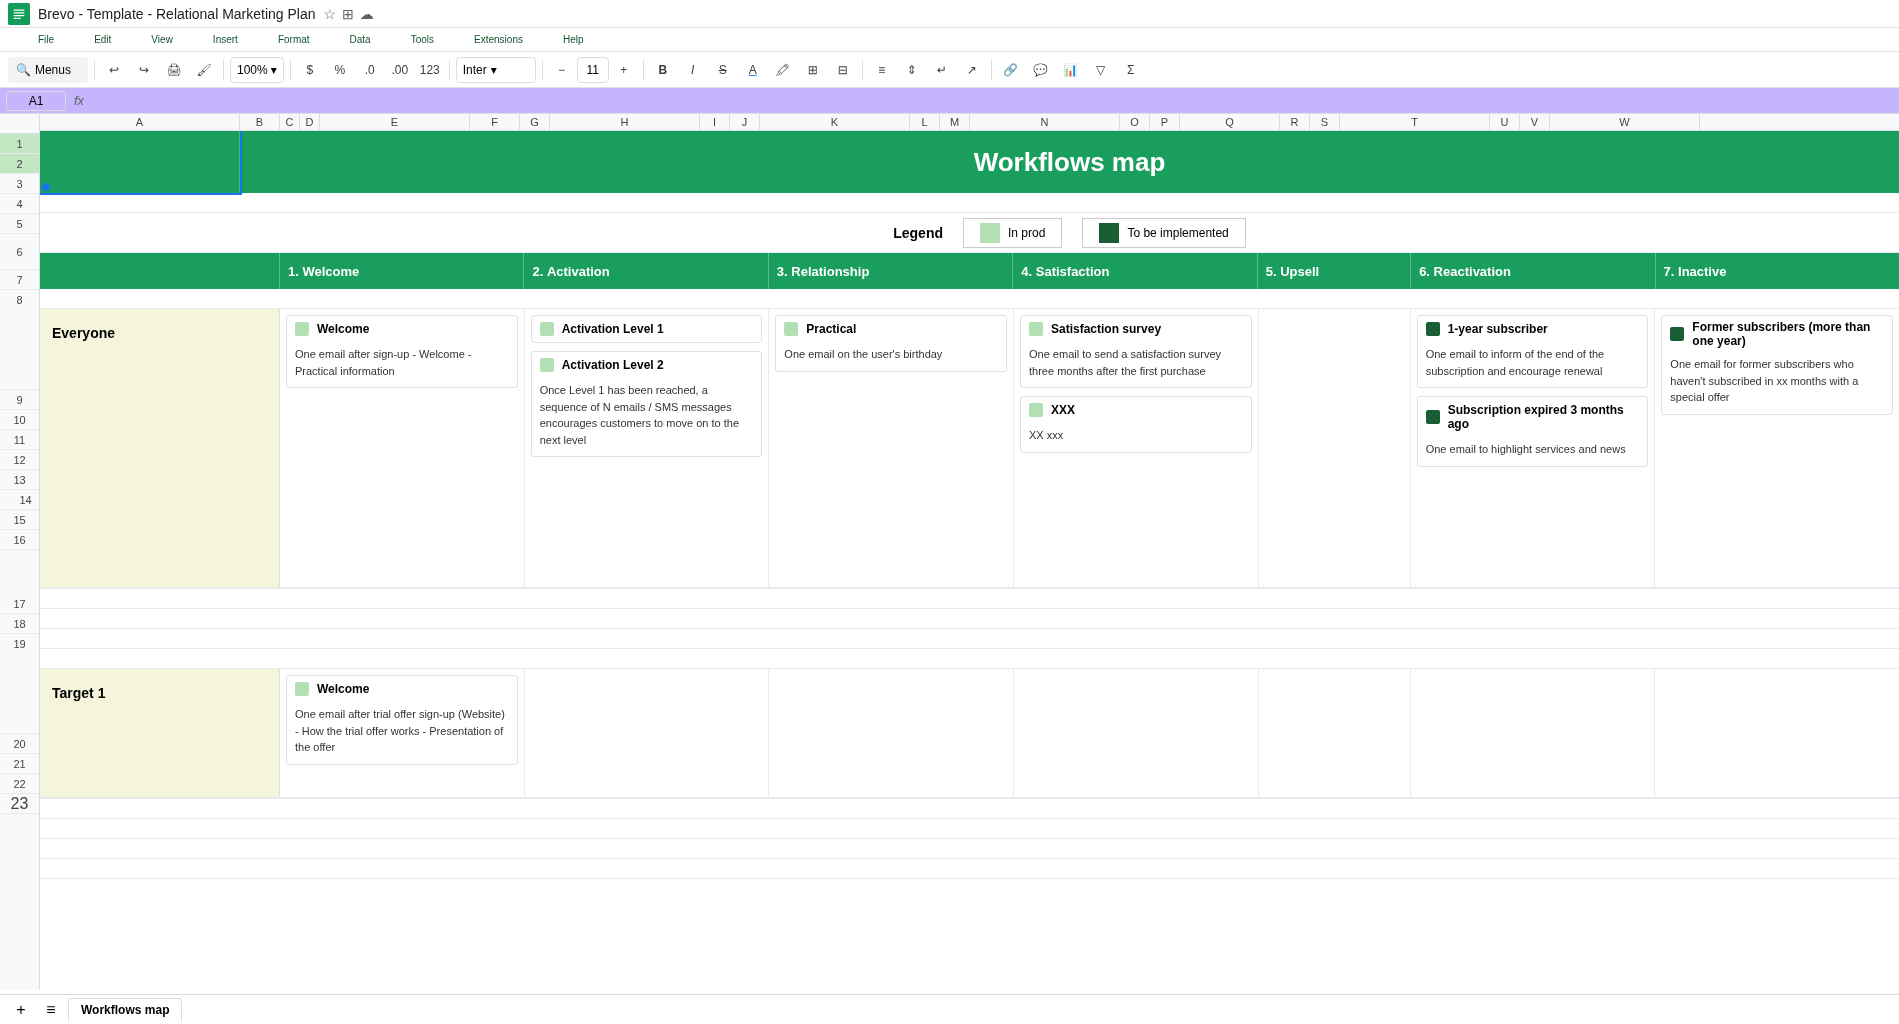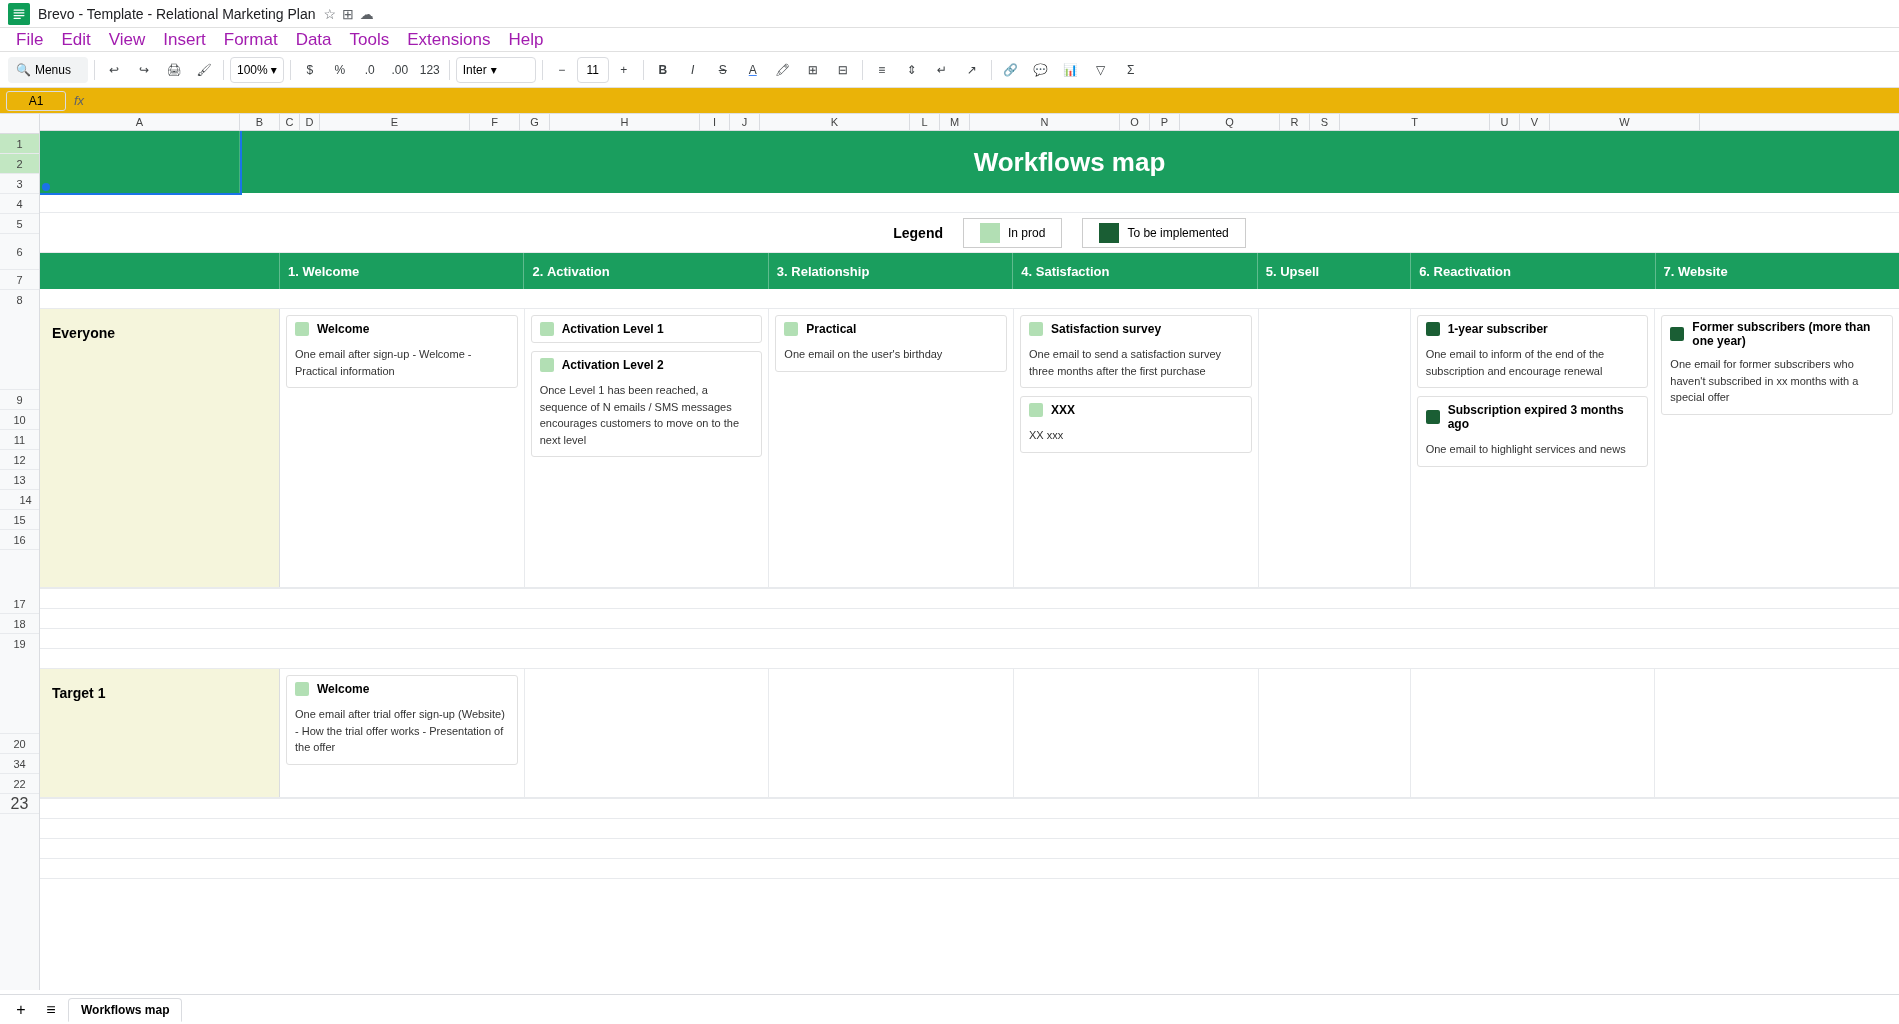--- a/index.html
+++ b/index.html
@@ -35,25 +35,26 @@
     .menu-bar {
       height: 24px;
       background: #fff;
       display: flex;
       align-items: center;
       padding: 0 8px;
       gap: 2px;
       border-bottom: 1px solid #e0e0e0;
     }
     .menu-item {
-      font-size: 17px;
-      color: #a21caf;
+      font-size: 10px;
+      color: #14532d;
       padding: 2px 8px;
       cursor: pointer;
       border-radius: 4px;
+      margin-left: 22px;
     }
 
     
     .toolbar {
       height: 36px;
       background: #fff;
       display: flex;
       align-items: center;
       padding: 0 8px;
       gap: 4px;
@@ -124,21 +125,21 @@
       align-items: center;
       justify-content: center;
     }
     .tb-bold { font-weight: bold; }
     .tb-italic { font-style: italic; }
     .tb-strike { text-decoration: line-through; }
 
     
     .cell-bar {
       height: 26px;
-      background: #eab308;
+      background: #c4b5fd;
       display: flex;
       align-items: center;
       border-bottom: 1px solid #e0e0e0;
       padding: 0 6px;
       gap: 4px;
     }
     .cell-ref {
       min-width: 60px;
       height: 20px;
       border: 1px solid #dadce0;
@@ -331,21 +332,21 @@
     <div style="height:20px; display:flex; align-items:center; justify-content:center; font-size:11px; color:#444; border-bottom:1px solid #e8eaed;">11</div>
     <div style="height:20px; display:flex; align-items:center; justify-content:center; font-size:11px; color:#444; border-bottom:1px solid #e8eaed;">12</div>
     <div style="height:20px; display:flex; align-items:center; justify-content:center; font-size:11px; color:#444; border-bottom:1px solid #e8eaed;">13</div>
     <div style="height:20px; display:flex; align-items:center; justify-content:center; font-size:11px; color:#444; border-bottom:1px solid #e8eaed;padding-left:12px;">14</div>
     <div style="height:20px; display:flex; align-items:center; justify-content:center; font-size:11px; color:#444; border-bottom:1px solid #e8eaed;">15</div>
     <div style="height:20px; display:flex; align-items:center; justify-content:center; font-size:11px; color:#444; border-bottom:1px solid #e8eaed;">16</div>
     <div style="height:20px; display:flex; align-items:center; justify-content:center; font-size:11px; color:#444; border-bottom:1px solid #e8eaed;margin-top:44px;">17</div>
     <div style="height:20px; display:flex; align-items:center; justify-content:center; font-size:11px; color:#444; border-bottom:1px solid #e8eaed;">18</div>
     <div style="height:100px; display:flex; align-items:flex-start; padding-top:4px; justify-content:center; font-size:11px; color:#444; border-bottom:1px solid #e8eaed;">19</div>
     <div style="height:20px; display:flex; align-items:center; justify-content:center; font-size:11px; color:#444; border-bottom:1px solid #e8eaed;">20</div>
-    <div style="height:20px; display:flex; align-items:center; justify-content:center; font-size:11px; color:#444; border-bottom:1px solid #e8eaed;">34</div>
+    <div style="height:20px; display:flex; align-items:center; justify-content:center; font-size:11px; color:#444; border-bottom:1px solid #e8eaed;">21</div>
     <div style="height:20px; display:flex; align-items:center; justify-content:center; font-size:11px; color:#444; border-bottom:1px solid #e8eaed;">22</div>
     <div style="height:20px; display:flex; align-items:center; justify-content:center; font-size:16px; color:#444; border-bottom:1px solid #e8eaed;">23</div>
   </div>
 
   <div style="flex:1; overflow-x:auto; overflow-y:auto;">
 
     <div style="display:flex; background:#f8f9fa; border-bottom:1px solid #dadce0; position:sticky; top:0; z-index:3;">
       <div style="width:200px; min-width:200px; border-right:1px solid #dadce0; text-align:center; font-size:11px; color:#444; padding:2px 0;">A</div>
       <div style="width:40px; min-width:40px; border-right:1px solid #dadce0; text-align:center; font-size:11px; color:#444; padding:2px 0;">B</div>
       <div style="width:20px; min-width:20px; border-right:1px solid #dadce0; text-align:center; font-size:11px; color:#444; padding:2px 0;">C</div>
@@ -421,21 +422,21 @@
       <div style="flex:0.6; display:flex; align-items:center; padding:0 8px; border-right:1px solid rgba(255,255,255,0.3); color:#fff; font-weight:bold; font-size:13px;">
         <span>5.</span>&nbsp;
         <span>Upsell</span>
       </div>
       <div style="flex:1; display:flex; align-items:center; padding:0 8px; border-right:1px solid rgba(255,255,255,0.3); color:#fff; font-weight:bold; font-size:13px;">
         <span>6.</span>&nbsp;
         <span>Reactivation</span>
       </div>
       <div style="flex:1; display:flex; align-items:center; padding:0 8px; color:#fff; font-weight:bold; font-size:13px;">
         <span>7.</span>&nbsp;
-        <span>Website</span>
+        <span>Inactive</span>
       </div>
     </div>
 
     <div style="height:20px; background:#fff; border-bottom:1px solid #e8eaed;"></div>
 
     <div style="display:flex; min-height:280px; border-bottom:2px solid #e8eaed;">
 
       <div style="width:240px; min-width:240px; background:#f5f5dc; border-right:1px solid #dadce0; display:flex; align-items:flex-start; padding:16px 12px;">
         <span style="font-size:14px; font-weight:bold;">Everyone</span>
       </div>

